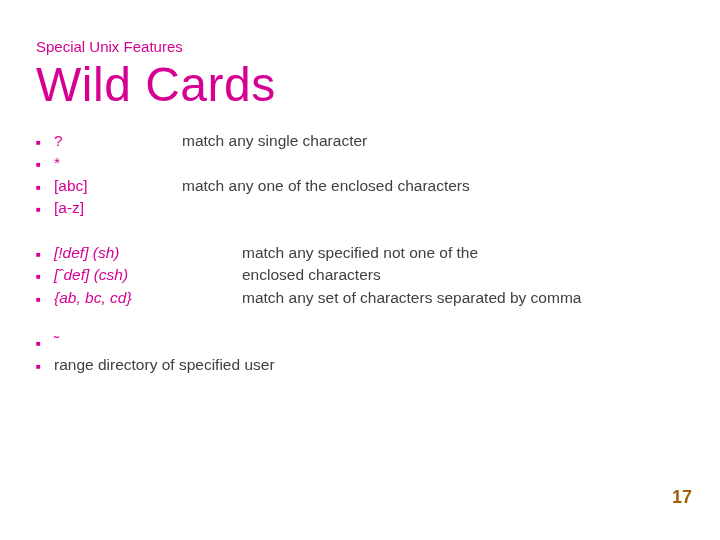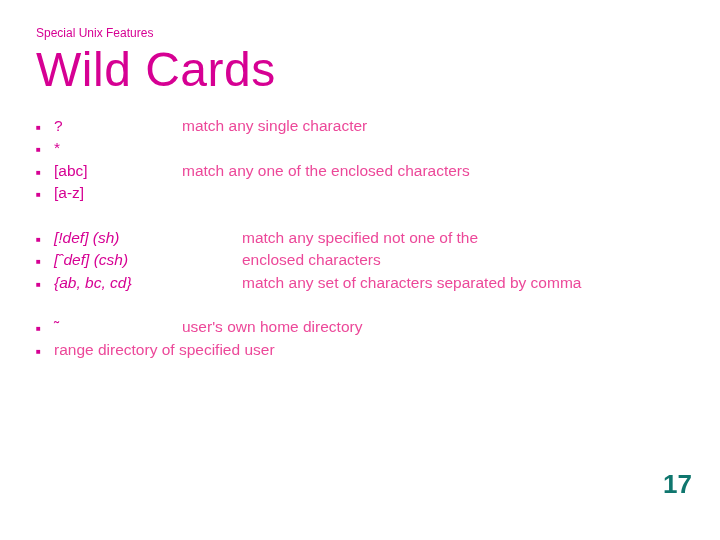--- a/index.html
+++ b/index.html
@@ -15,23 +15,23 @@
   }
   .slide {
     padding: 22px 36px 0 36px;
     box-sizing: border-box;
     width: 100%;
     height: 100%;
     position: relative;
   }
   .subtitle {
     color: #d60093;
-    font-size: 12px;
+    font-size: 15px;
     font-weight: 400;
-    margin: 4px 0 2px 0;
+    margin: 16px 0 2px 0;
   }
   .title {
     color: #d60093;
     font-size: 48px;
     font-weight: 400;
     margin: 0 0 18px 0;
     letter-spacing: 0.5px;
   }
   .group {
     margin-bottom: 22px;
@@ -50,29 +50,29 @@
     padding-top: 7px;
   }
   .term {
     color: #d60093;
     flex-shrink: 0;
   }
   .term-w1 { width: 128px; }
   .term-w2 { width: 188px; font-style: italic; }
   .term-w3 { width: 128px; }
   .desc {
-    color: #ec4899;
+    color: #404040;
     flex: 1;
   }
   .pagenum {
     position: absolute;
     right: 28px;
-    bottom: 40px;
-    color: #0f766e;
-    font-size: 26px;
+    bottom: 32px;
+    color: #a16207;
+    font-size: 18px;
     font-weight: 700;
   }
 </style>
 </head>
 <body>
 
 <div class="slide">
 
   <div class="subtitle">Special Unix Features</div>
   <div class="title">Wild Cards</div>
@@ -113,21 +113,20 @@
       <span class="bullet">■</span>
       <span class="term term-w2">{ab, bc, cd}</span>
       <span class="desc">match any set of characters  separated by comma</span>
     </div>
   </div>
 
   <div class="group">
     <div class="row">
       <span class="bullet">■</span>
       <span class="term term-w3">˜</span>
-      <span class="desc">user's own home directory</span>
     </div>
     <div class="row">
       <span class="bullet">■</span>
       <span class="desc">range directory of specified user</span>
     </div>
   </div>
 
   <div class="pagenum">17</div>
 </div>
 

